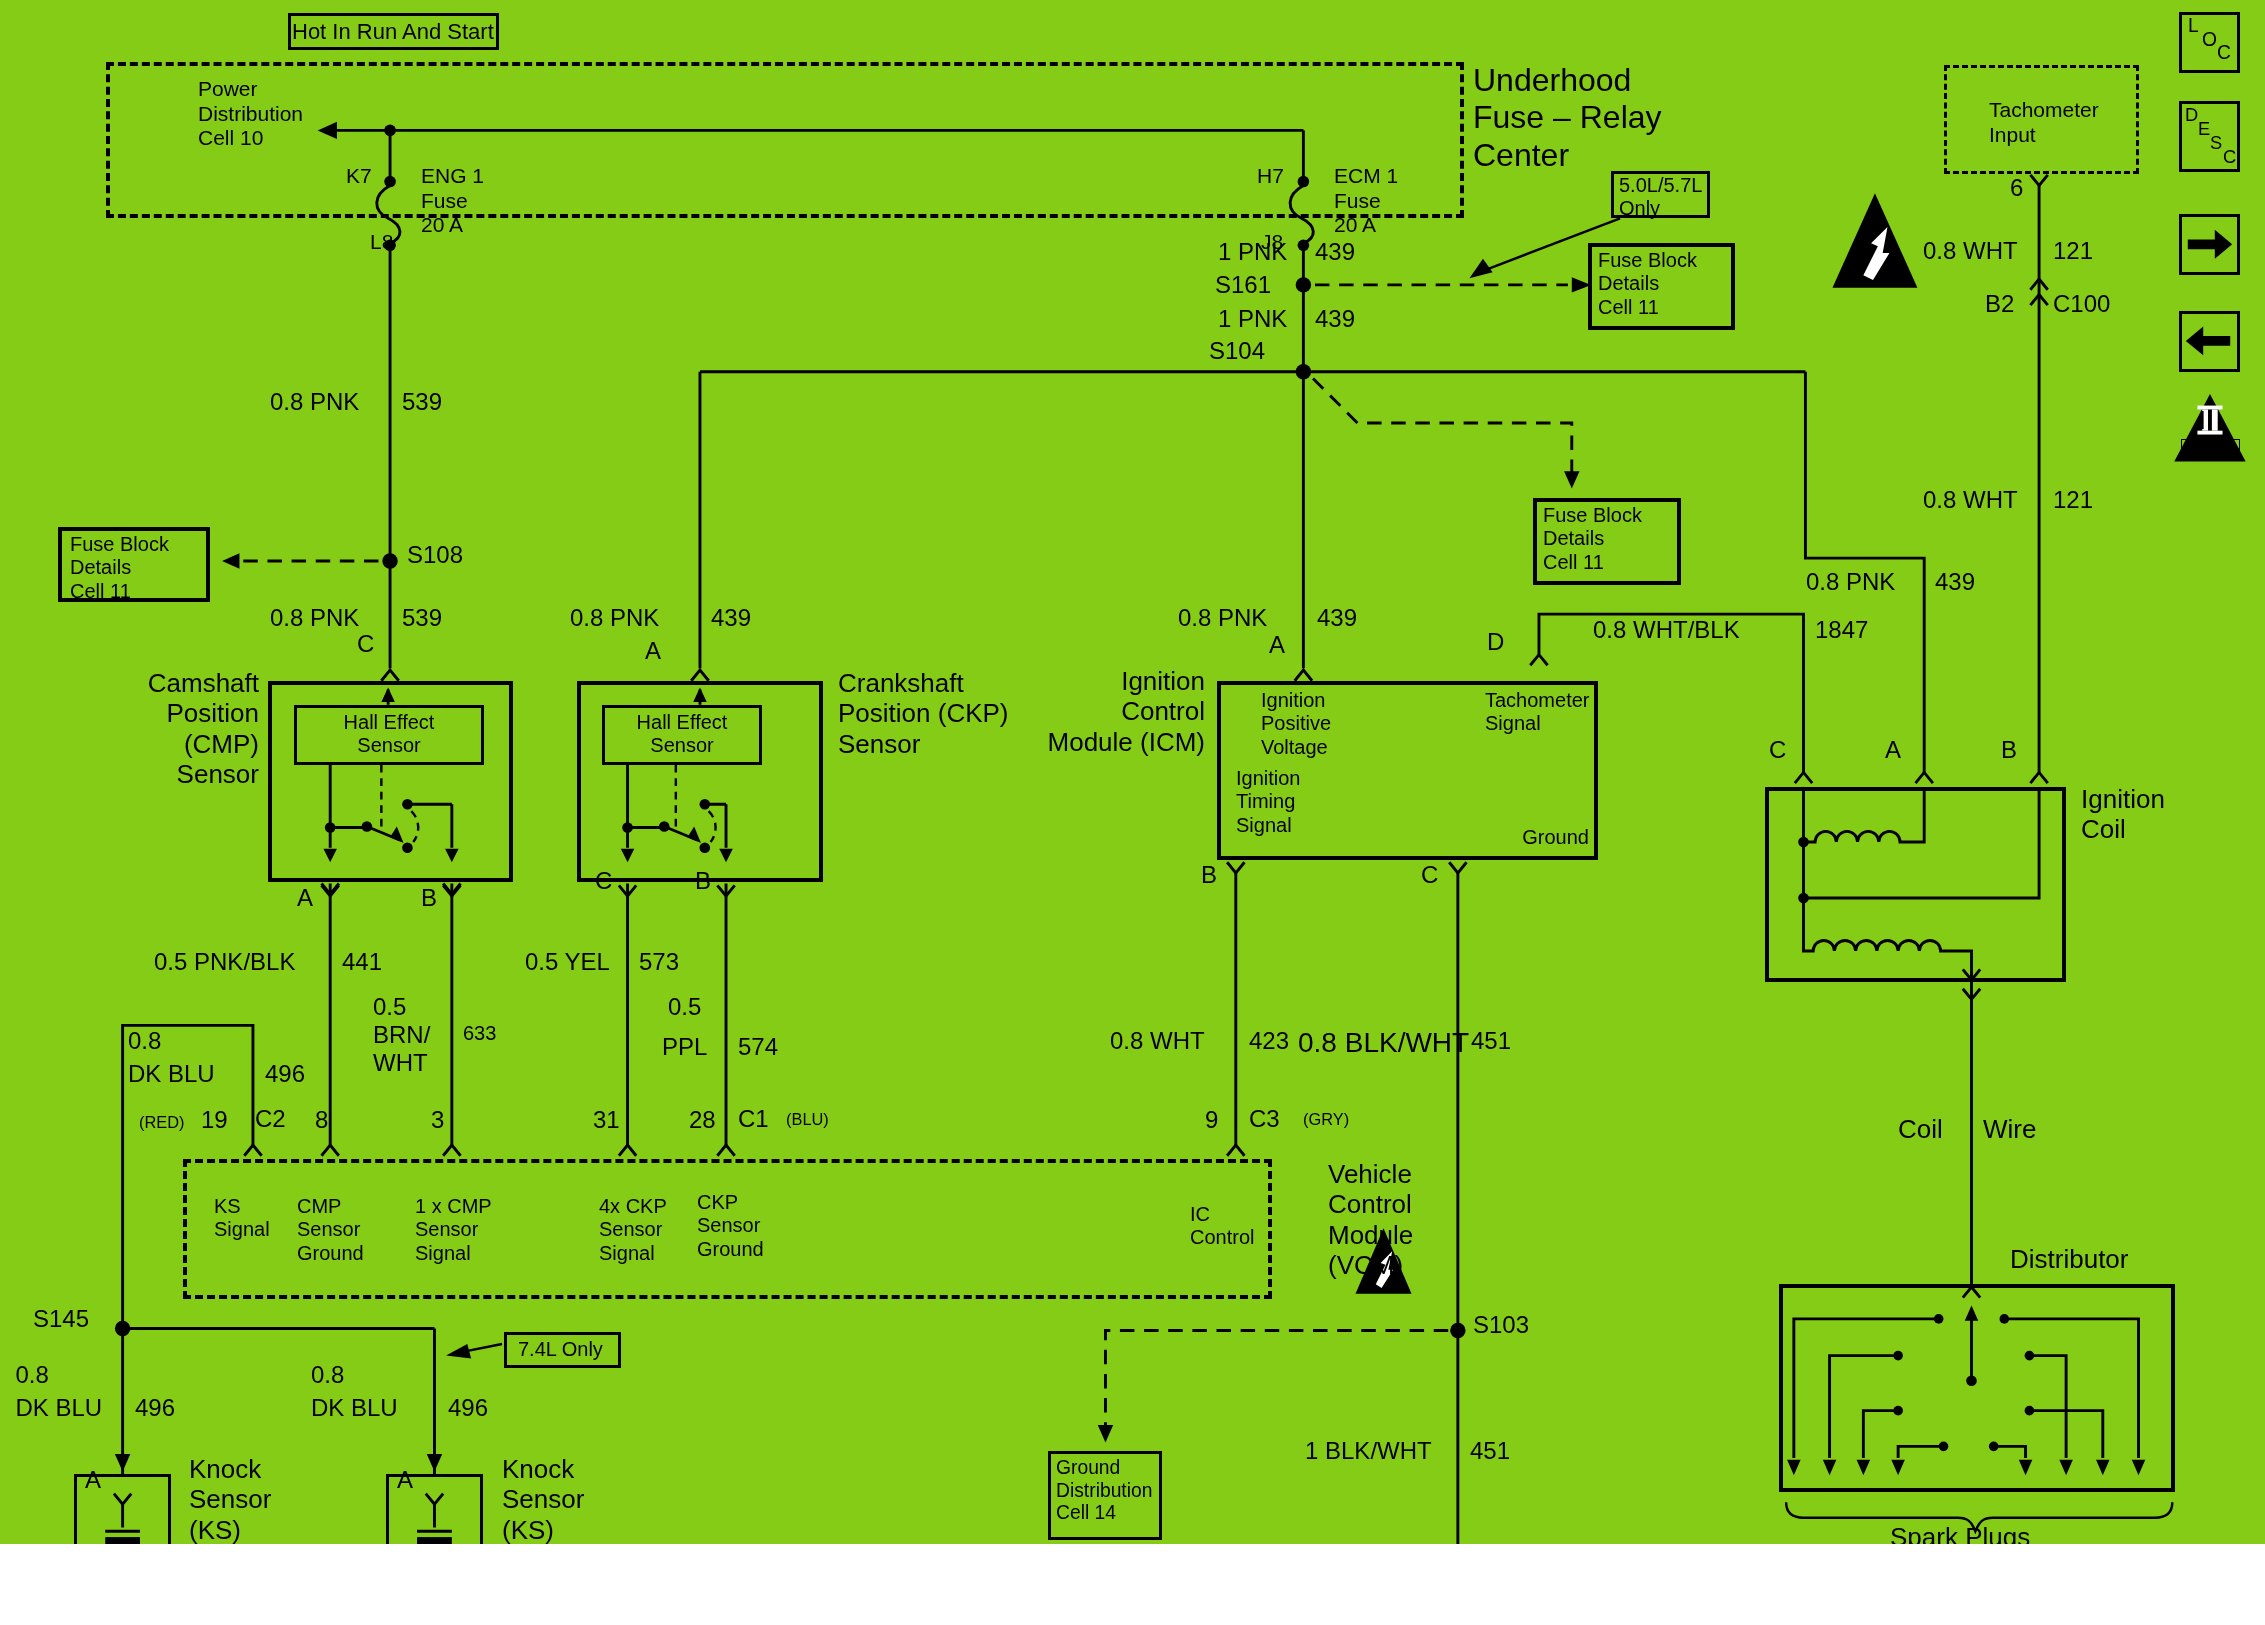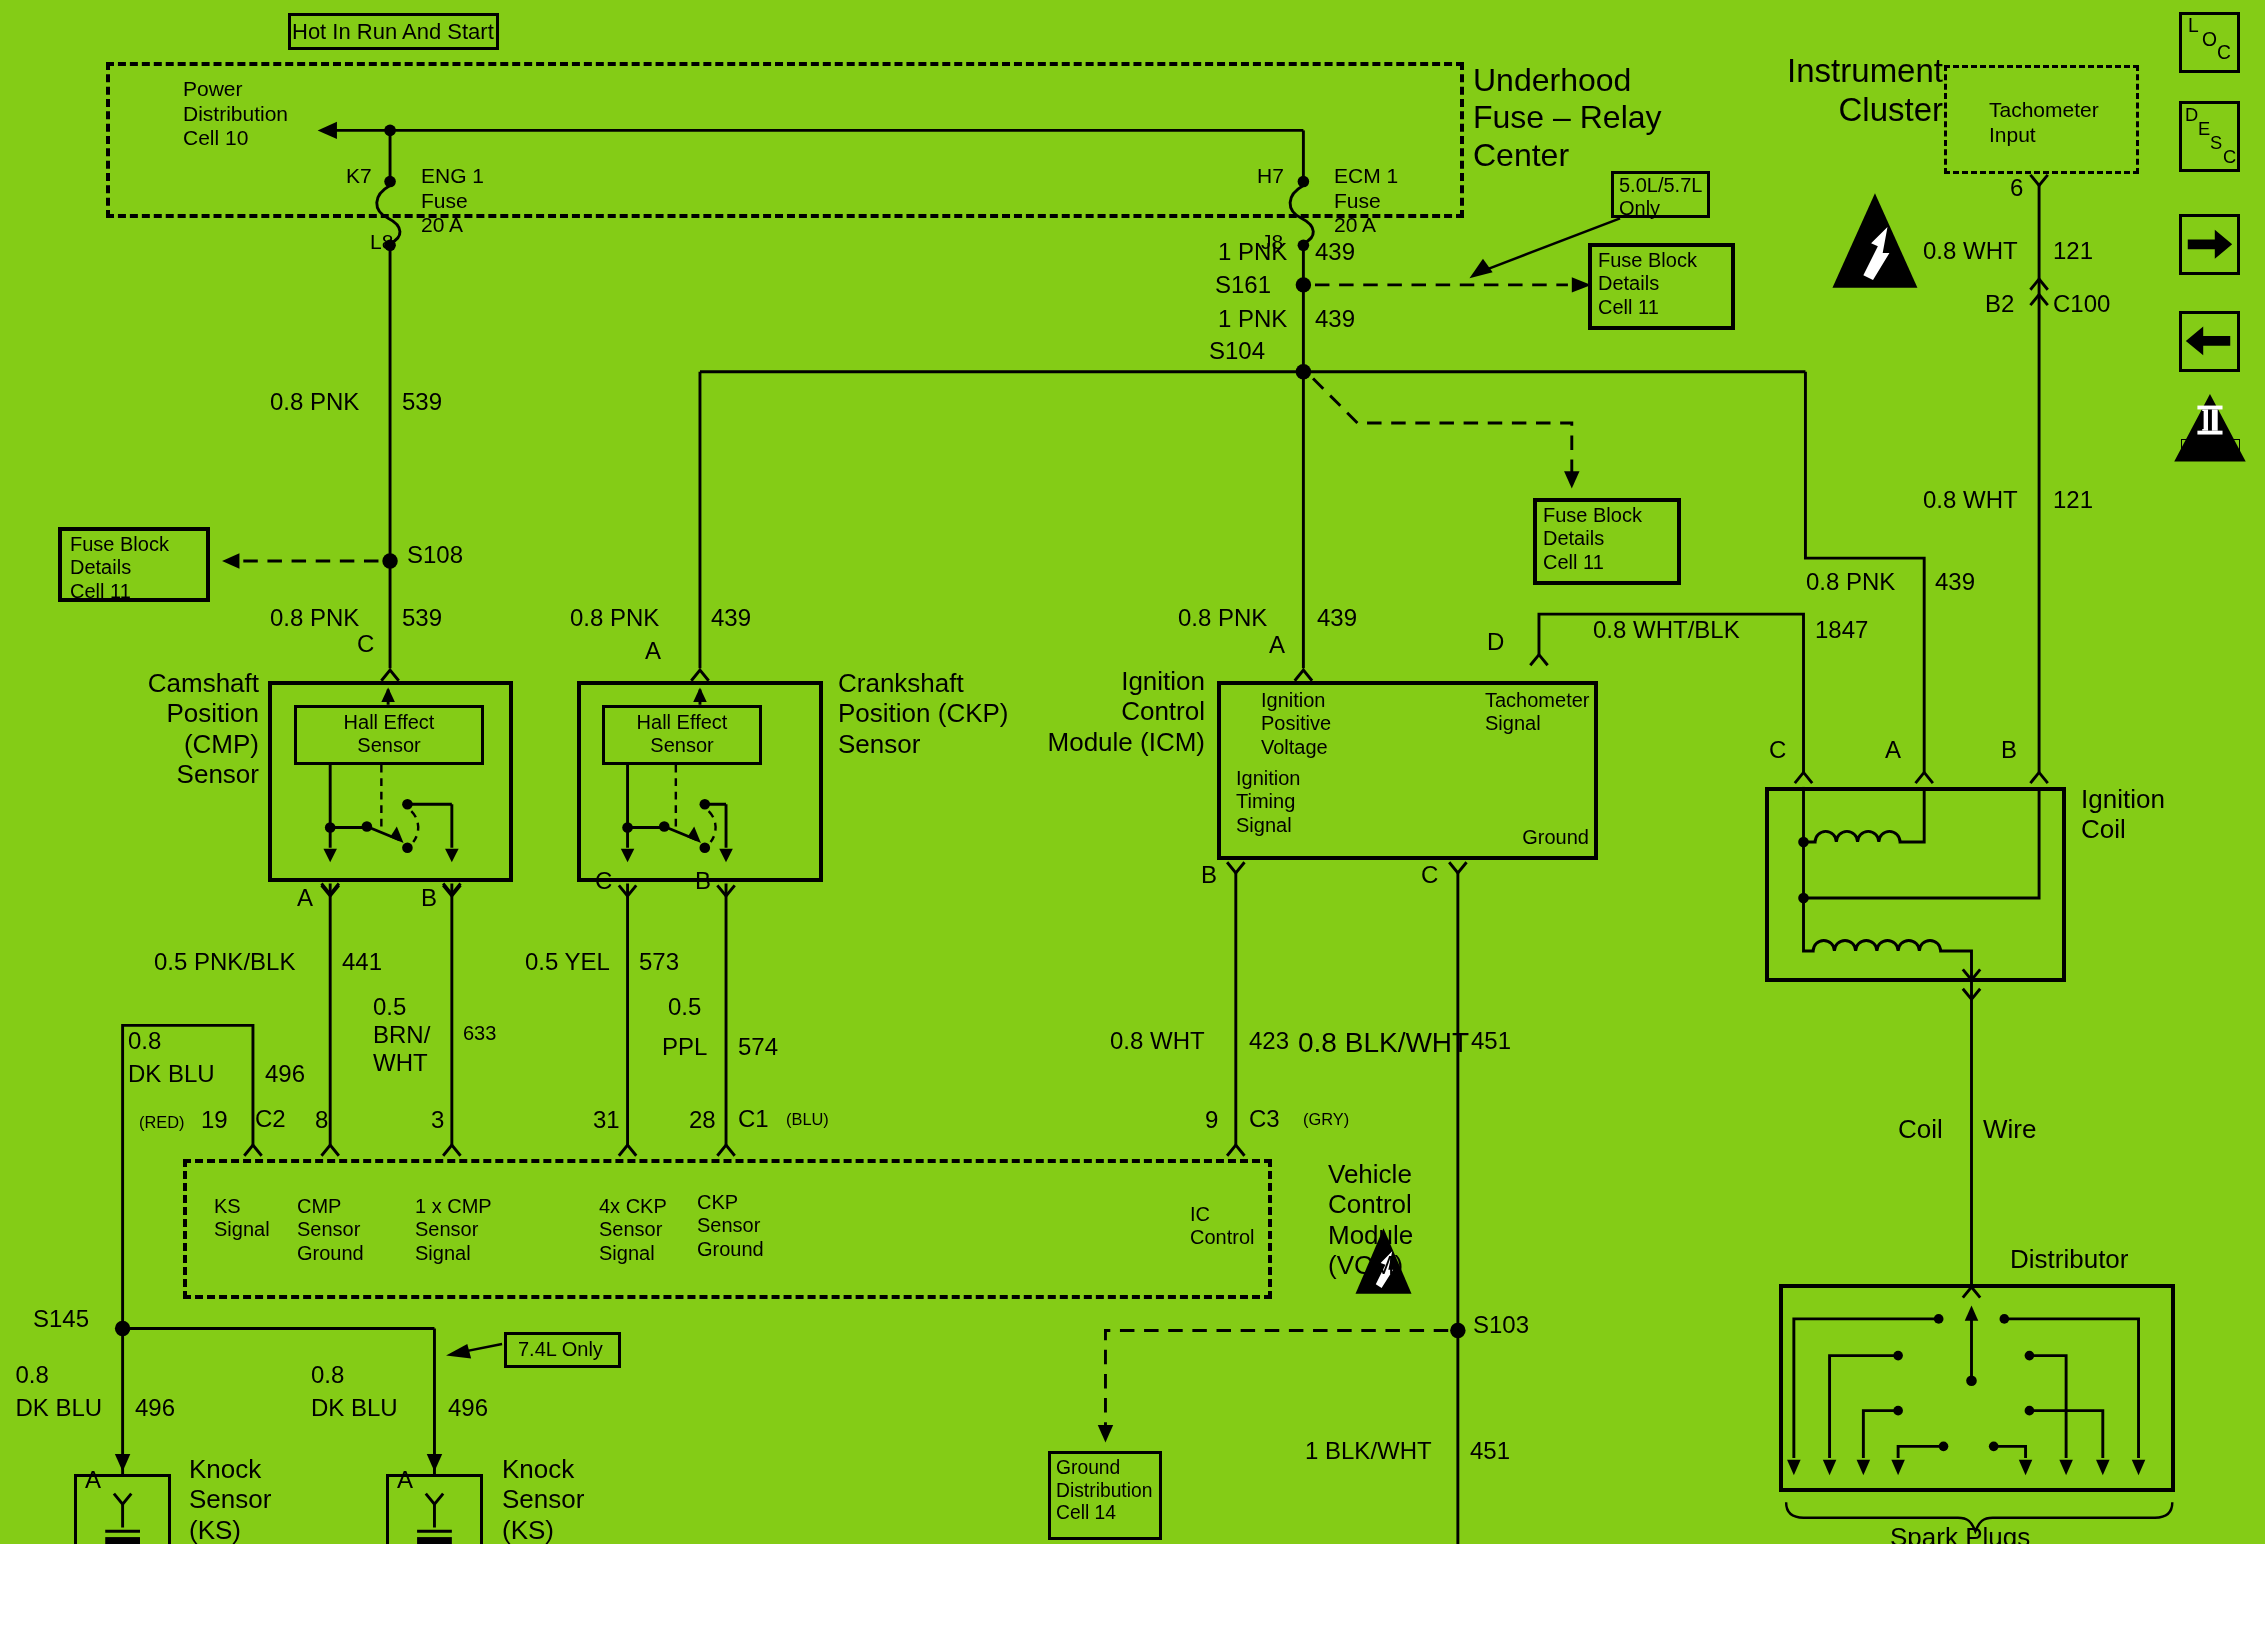--- a/index.html
+++ b/index.html
@@ -204,38 +204,36 @@
     <div class="bx" style="left: 386px; top: 1474px; width: 97px; height: 82px; border-width: 3.9px; border-style: solid;"></div>
     <div class="bx" style="left: 504px; top: 1332px; width: 117px; height: 36px; border-width: 3.9px; border-style: solid;"></div>
     <div class="bx" style="left: 1048px; top: 1451px; width: 114px; height: 89px; border-width: 3.9px; border-style: solid;"></div>
     <div class="bx" style="left: 1779px; top: 1284px; width: 396px; height: 208px; border-width: 4.8px; border-style: solid;"></div>
     <div class="bx" style="left: 2179px; top: 11.6px; width: 61px; height: 61px; border-width: 3.9px; border-style: solid;"></div>
     <div class="bx" style="left: 2179px; top: 101px; width: 61px; height: 71px; border-width: 3.9px; border-style: solid;"></div>
     <div class="bx" style="left: 2179px; top: 214px; width: 61px; height: 61px; border-width: 3.9px; border-style: solid;"></div>
     <div class="bx" style="left: 2179px; top: 311px; width: 61px; height: 61px; border-width: 3.9px; border-style: solid;"></div>
     <div class="bx" style="left: 2181px; top: 439px; width: 59px; height: 20px; border-width: 1.9px; border-style: solid;"></div>
     <div class="lbl" style="left: 292px; top: 19.3px; font-size: 22px;">Hot In Run And Start</div>
-    <div class="lbl" style="left: 183px; top: 77px; font-size: 21px;">Power
+    <div class="lbl" style="left: 198px; top: 77px; font-size: 21px;">Power
 Distribution
 Cell 10</div>
     <div class="lbl" style="left: 346px; top: 164px; font-size: 21px;">K7</div>
     <div class="lbl" style="left: 350px; top: 230px; font-size: 21px; margin-left: 20px;">L8</div>
     <div class="lbl" style="left: 421px; top: 164px; font-size: 21px;">ENG 1
 Fuse
 20 A</div>
     <div class="lbl" style="left: 1257px; top: 164px; font-size: 21px;">H7</div>
     <div class="lbl" style="left: 1261px; top: 230px; font-size: 21px;">J8</div>
     <div class="lbl" style="left: 1334px; top: 164px; font-size: 21px;">ECM 1
 Fuse
 20 A</div>
     <div class="lbl" style="left: 1473px; top: 62px; font-size: 32px;">Underhood
 Fuse – Relay
 Center</div>
-    <div class="lbl r" style="left: 1738px; top: 52px; width: 205px; font-size: 33px;">Instrument
-Cluster</div>
     <div class="lbl" style="left: 1989px; top: 98px; font-size: 21px;">Tachometer
 Input</div>
     <div class="lbl" style="left: 2010px; top: 174px; font-size: 24px;">6</div>
     <div class="lbl" style="left: 1923px; top: 237px; font-size: 24px;">0.8 WHT</div>
     <div class="lbl" style="left: 2053px; top: 237px; font-size: 24px;">121</div>
     <div class="lbl" style="left: 1985px; top: 290px; font-size: 24px;">B2</div>
     <div class="lbl" style="left: 2053px; top: 290px; font-size: 24px;">C100</div>
     <div class="lbl" style="left: 1923px; top: 486px; font-size: 24px;">0.8 WHT</div>
     <div class="lbl" style="left: 2053px; top: 486px; font-size: 24px;">121</div>
     <div class="lbl" style="left: 1218px; top: 238px; font-size: 24px;">1 PNK</div>

